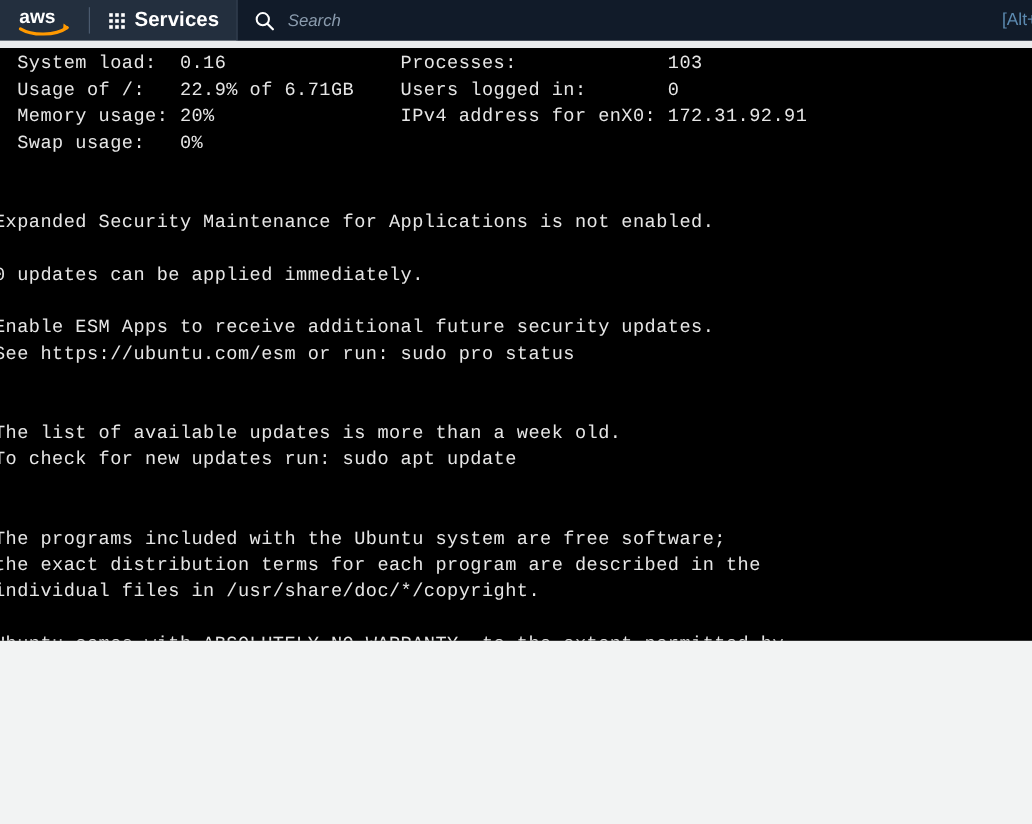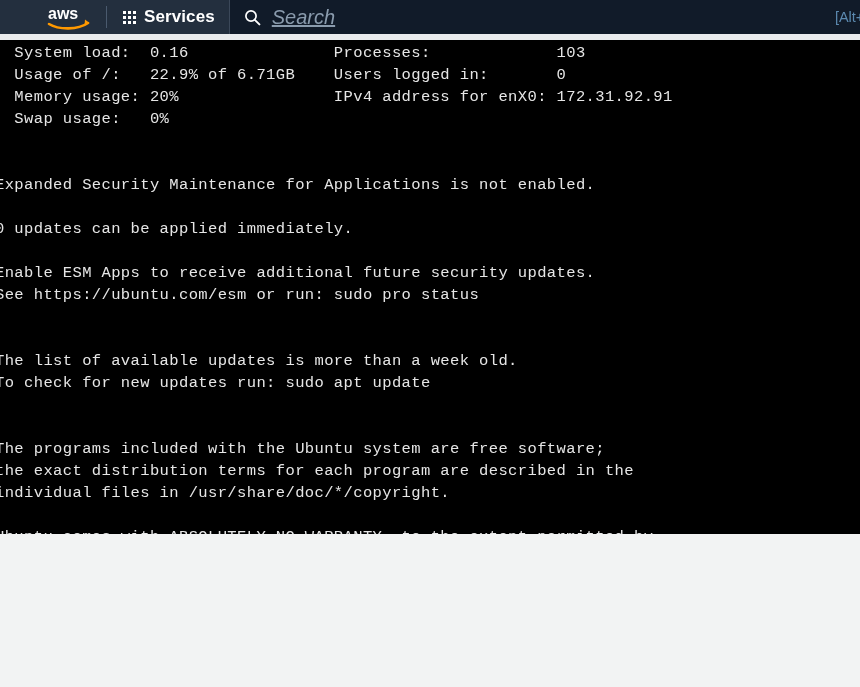--- a/index.html
+++ b/index.html
@@ -18,21 +18,20 @@
   #aws-header {
     position: absolute;
     left: 0;
     top: 0;
     width: 860px;
     height: 34px;
     background: #232f3e;
     display: flex;
     align-items: stretch;
     box-sizing: border-box;
-    padding-left: 32px;
   }
 
   .nav-logo {
     width: 74px;
     display: flex;
     align-items: center;
     justify-content: center;
     position: relative;
   }
   .nav-logo svg { display: block; }
@@ -78,24 +77,23 @@
     display: flex;
     align-items: center;
     padding-left: 14px;
     gap: 11px;
     cursor: text;
     min-width: 0;
   }
   .search-icon svg { display: block; }
   .search-placeholder {
     color: #8a9bad;
-    font-size: 20px;
+    font-size: 14px;
     font-style: italic;
     white-space: nowrap;
-    text-decoration: underline;
   }
   .search-hint {
     margin-left: auto;
     color: #5c8ab0;
     font-size: 14.5px;
     white-space: nowrap;
     padding-right: 0;
     transform: translateX(14px);
   }
 

